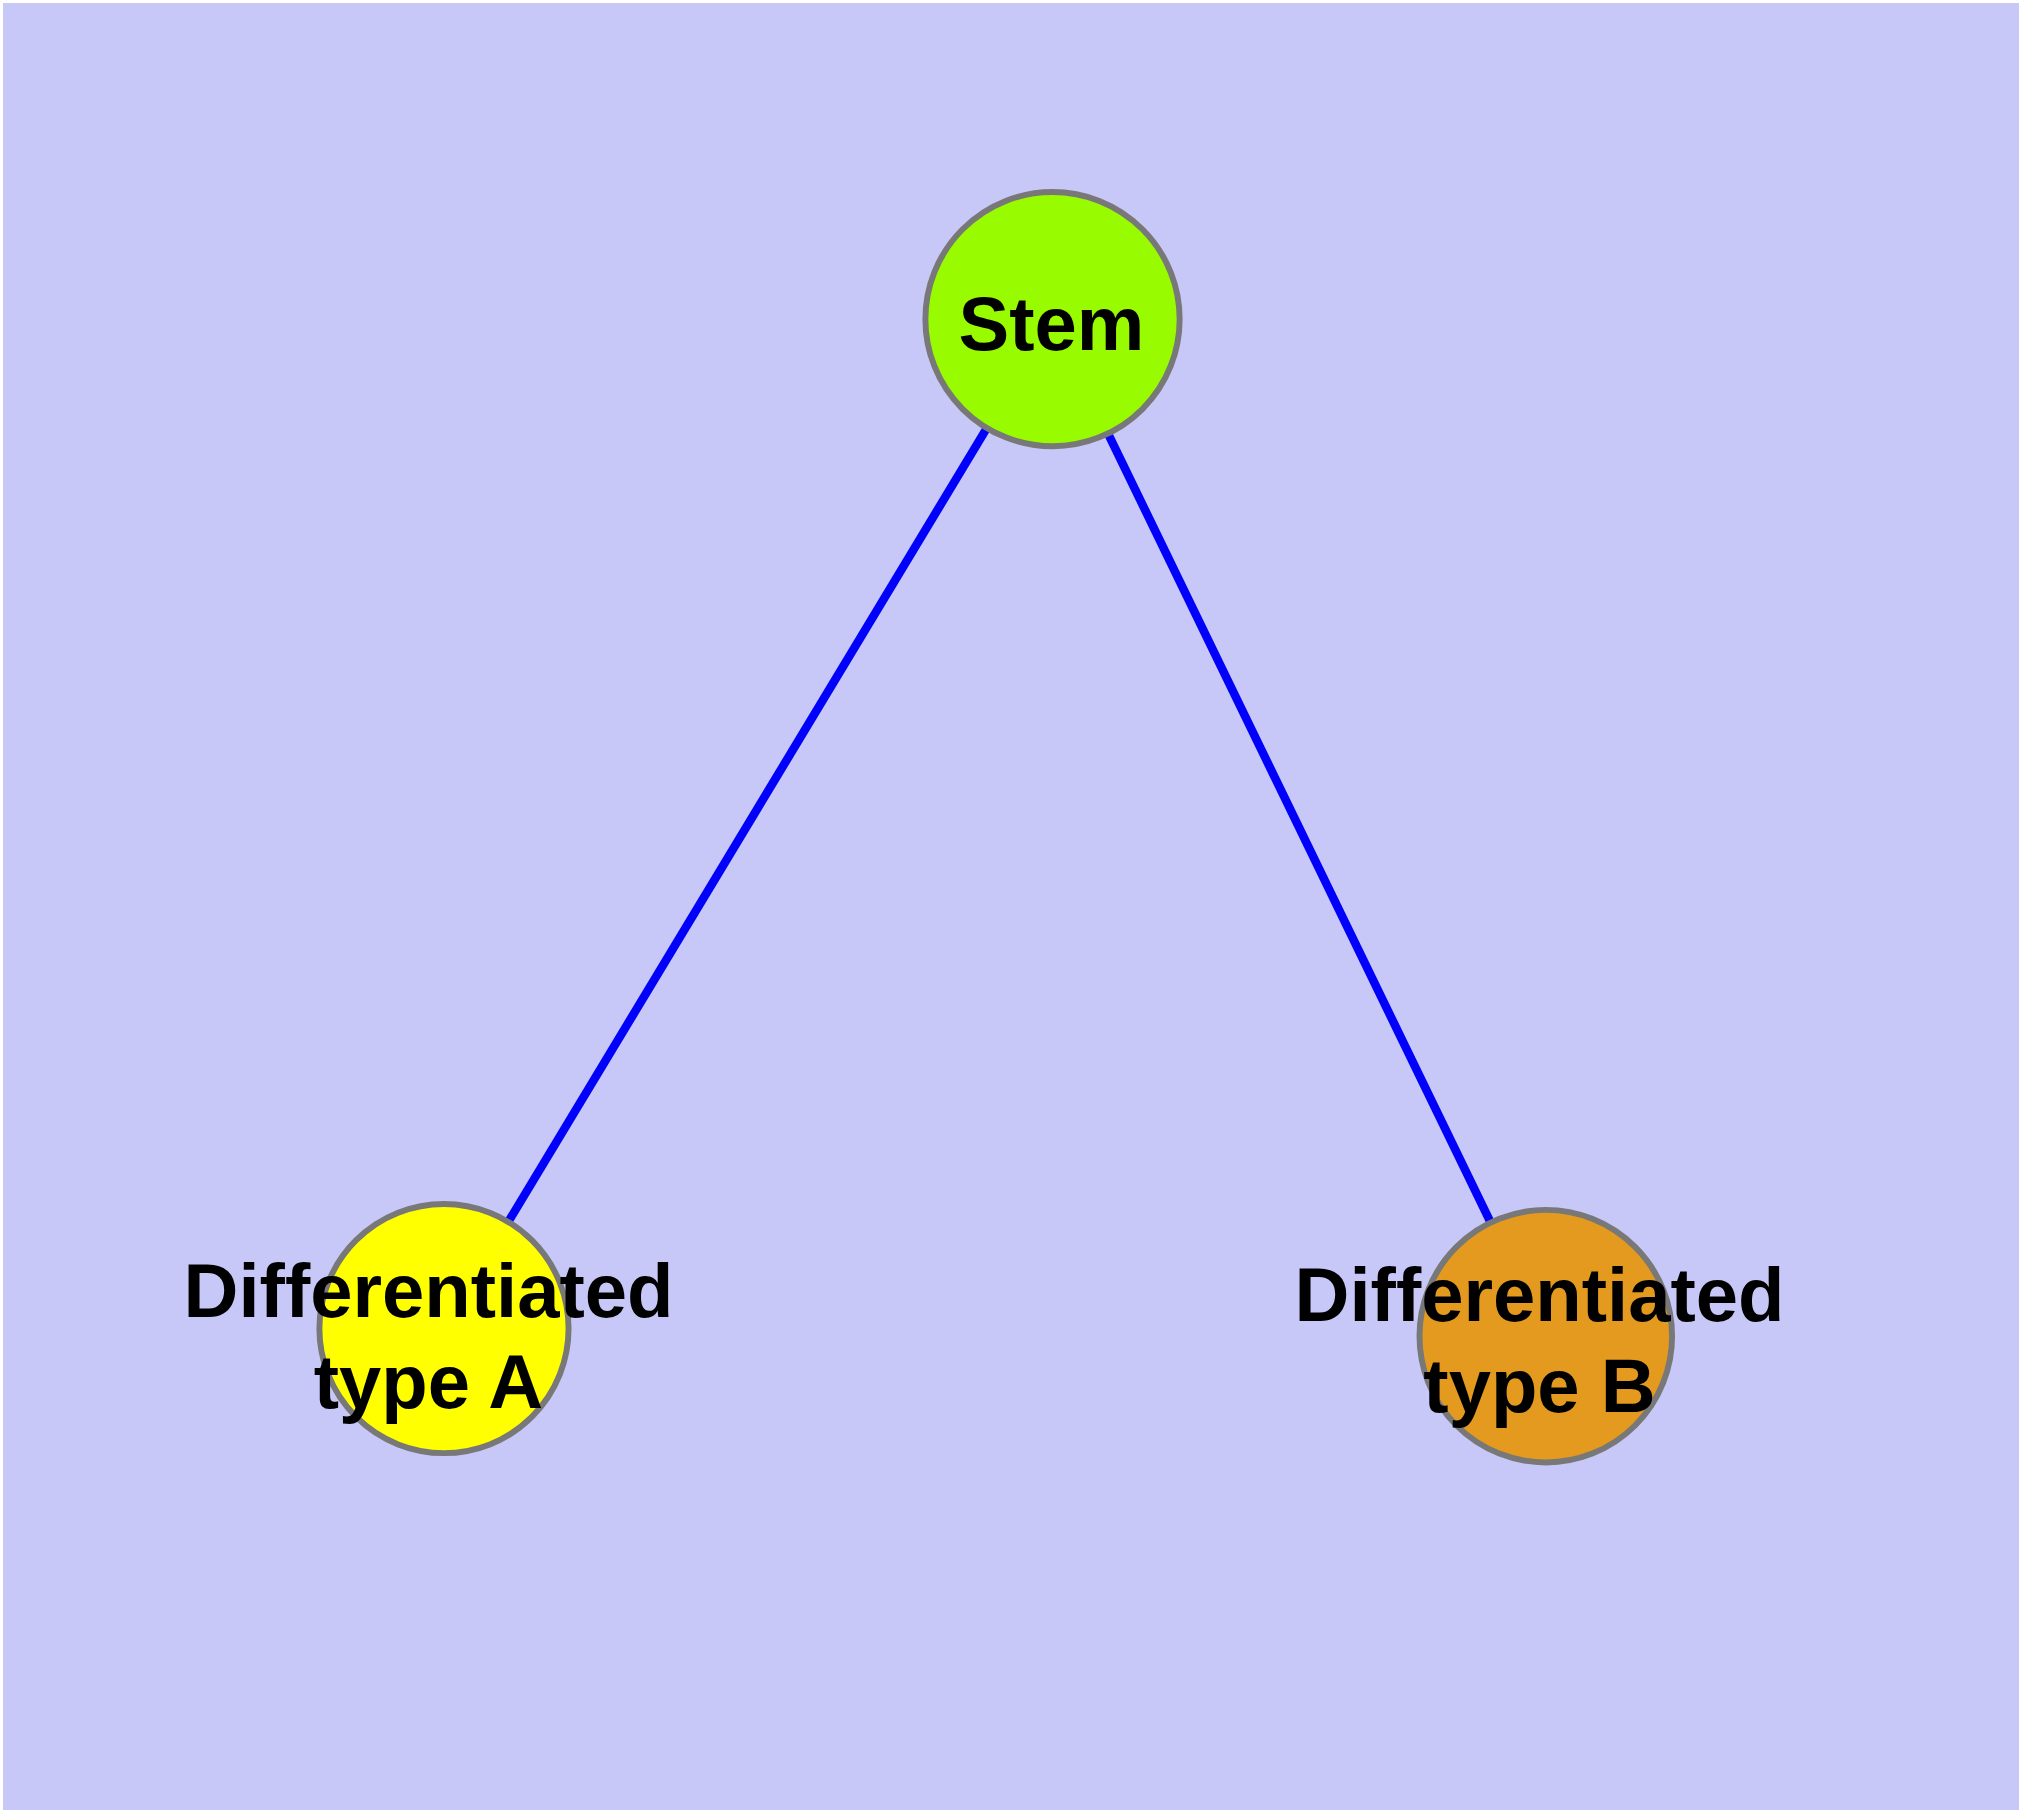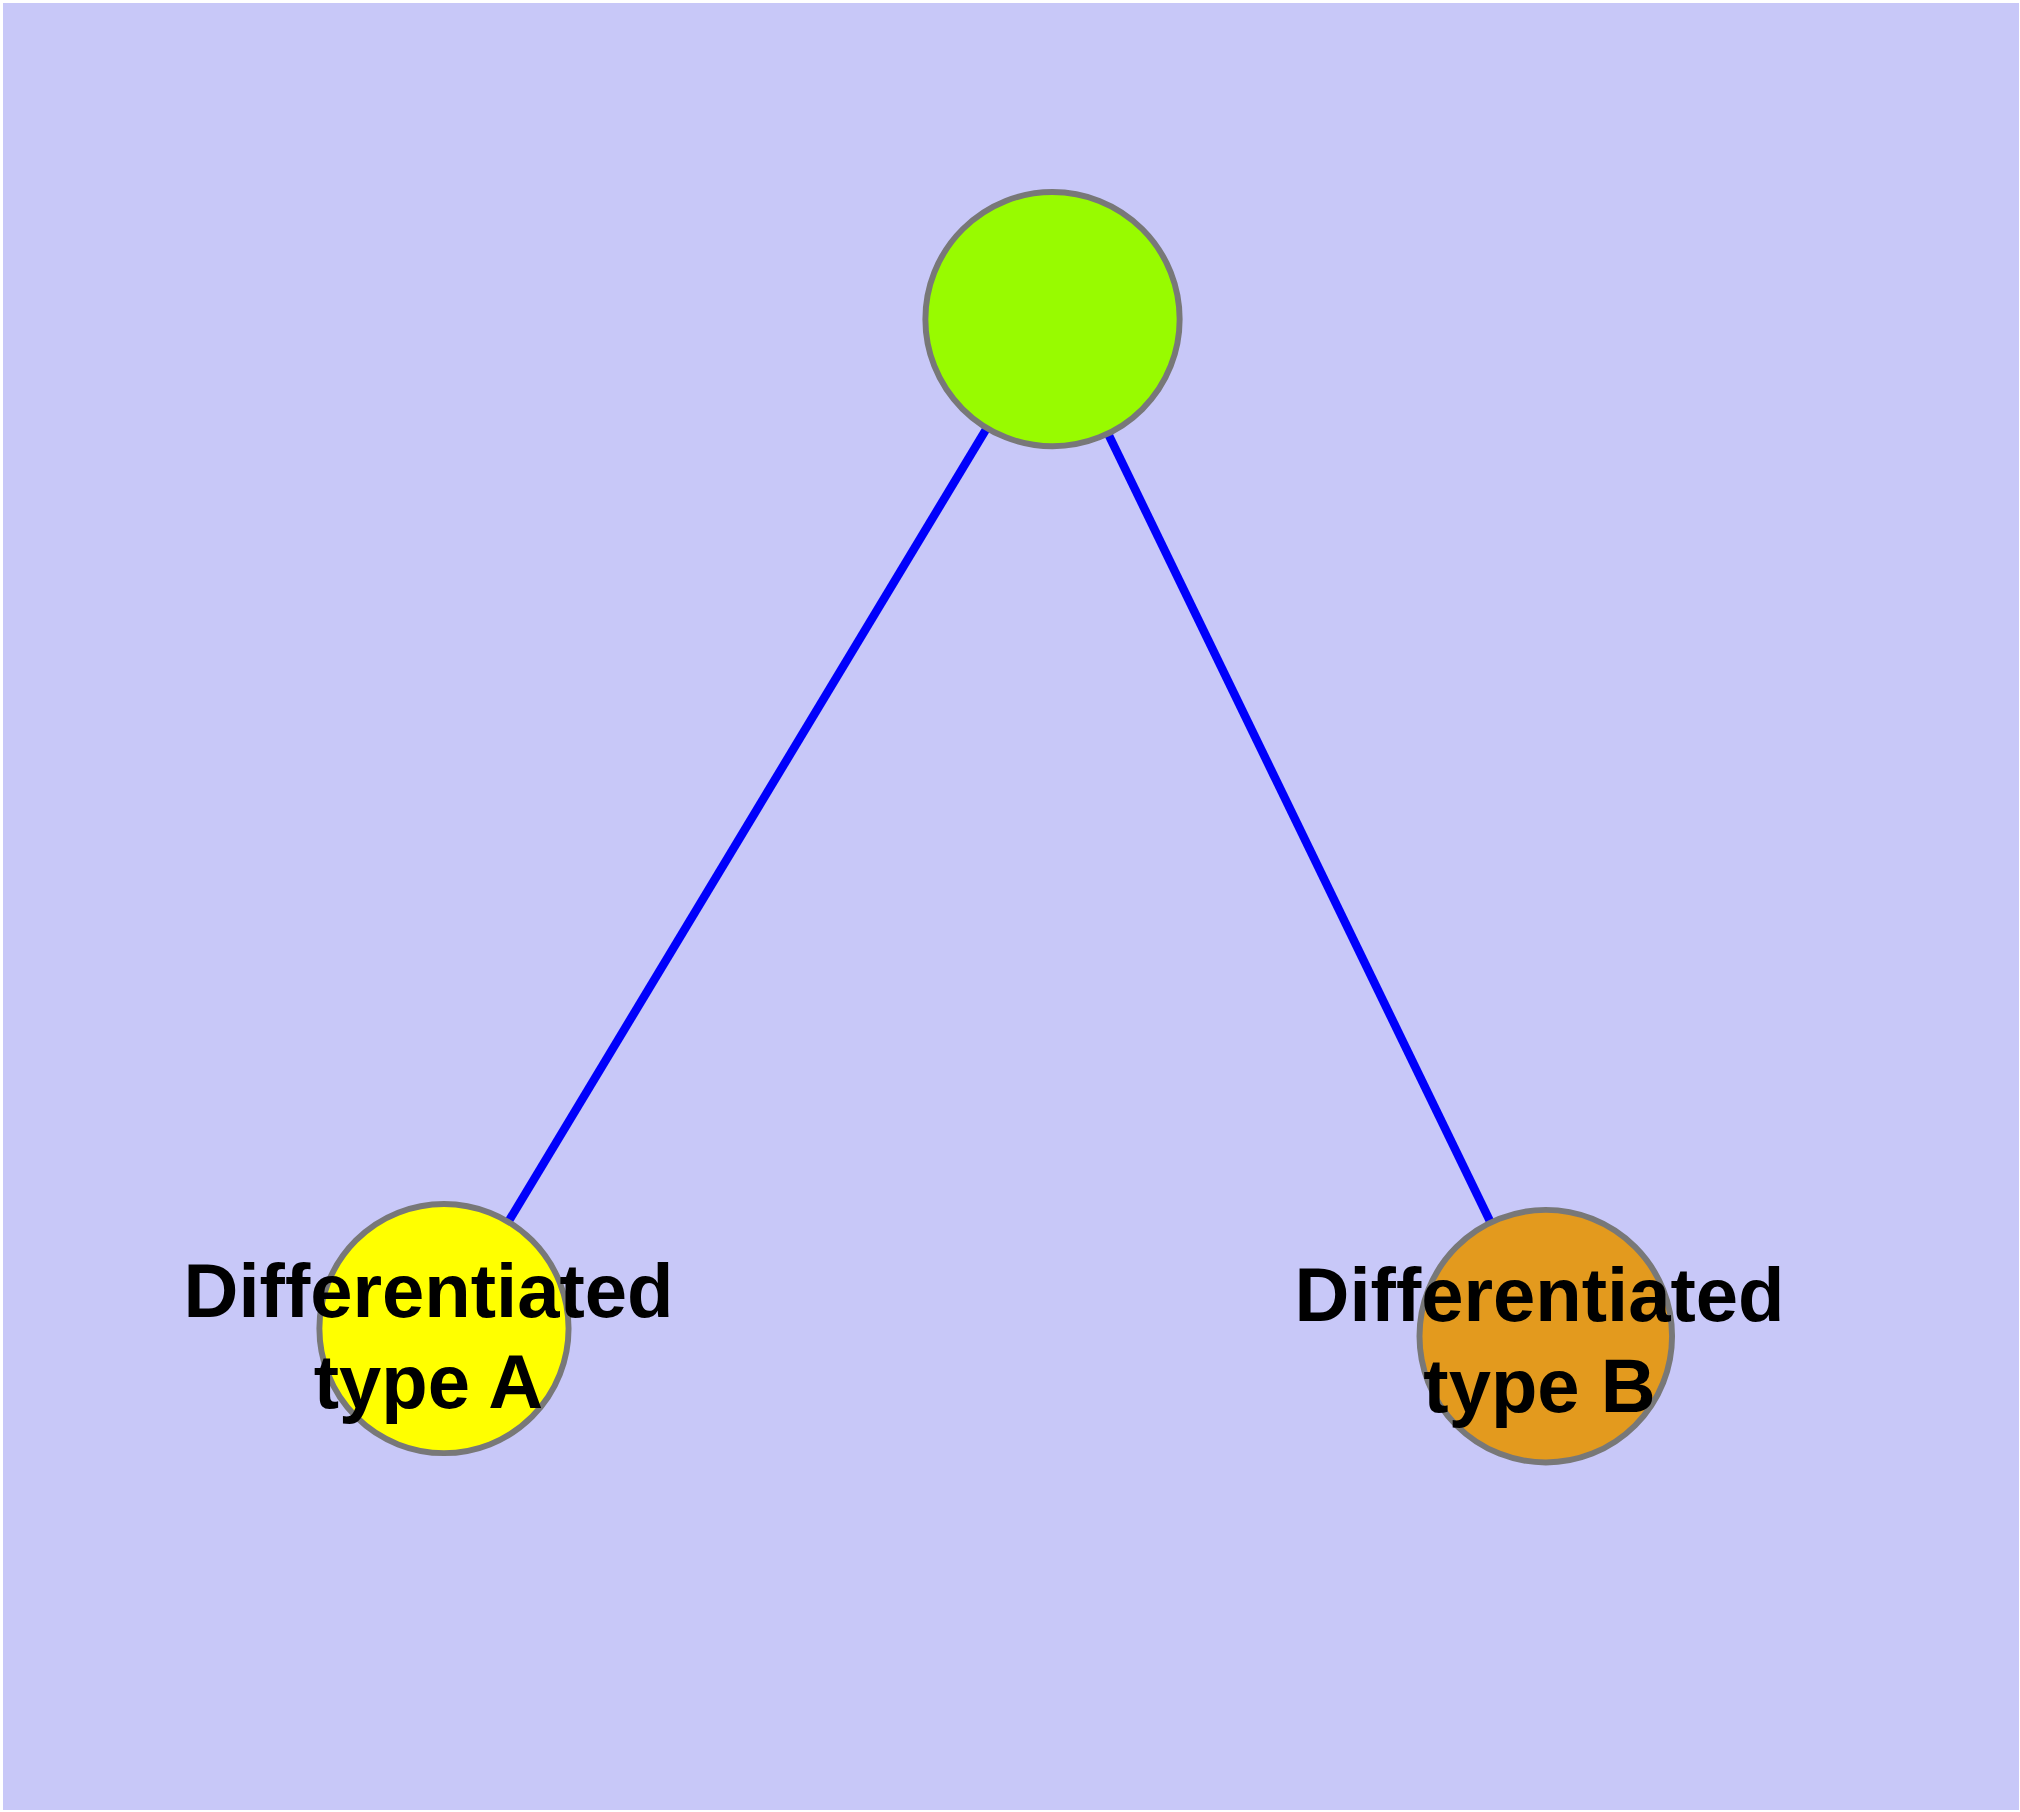--- a/index.html
+++ b/index.html
@@ -58,20 +58,21 @@
 
     <line class="edge" x1="1238" y1="373" x2="1820" y2="1573" stroke="#0000FB"></line>
 
     <circle class="node-circle" cx="1238" cy="373" r="150" fill="#98FB00" stroke="#787878"></circle>
 
     <circle class="node-circle" cx="520" cy="1564" r="147" fill="#FFFF00" stroke="#787878"></circle>
 
     <circle class="node-circle" cx="1820" cy="1573" r="149" fill="#E39A1E" stroke="#787878"></circle>
   </svg>
 
+  <div class="node-label" style="left:1049px; top:320px;">Stem</div>
 
   <div class="node-label" style="left:426px; top:1333px;">Differentiated
 type A</div>
 
   <div class="node-label" style="left:1537px; top:1337px;">Differentiated
 type B</div>
 
 </div>
 
 

